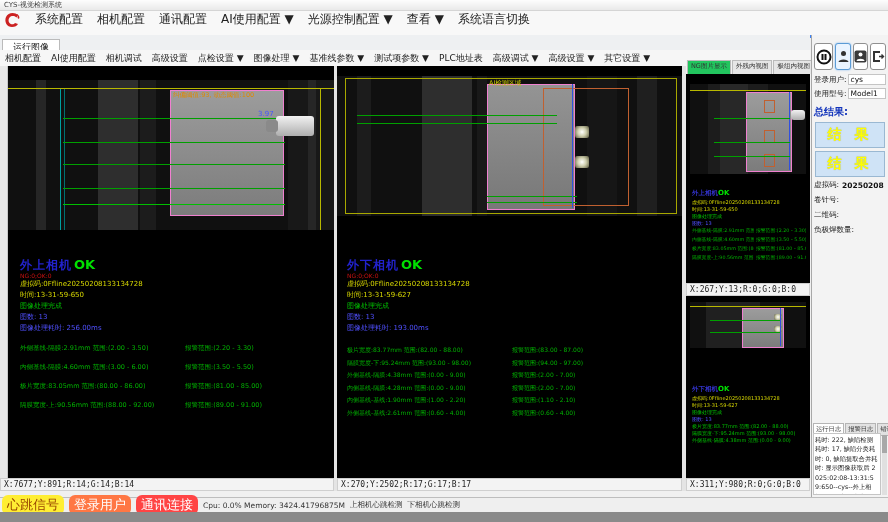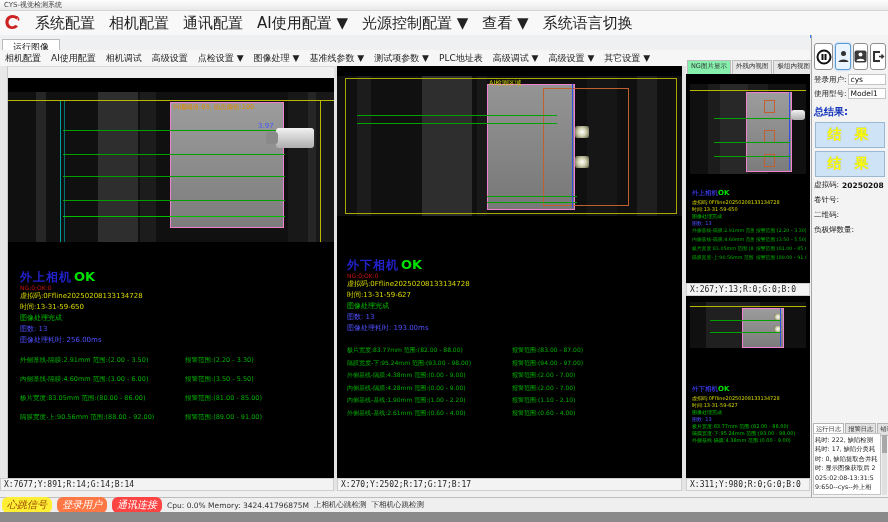--- a/index.html
+++ b/index.html
@@ -3,21 +3,21 @@
 <meta charset="utf-8">
 <style>
   html,body{margin:0;padding:0;background:#6e6e6e;}
   #app{position:relative;width:888px;height:522px;background:#f0f0f0;overflow:hidden;
        font-family:"DejaVu Sans","Liberation Sans",sans-serif;-webkit-font-smoothing:antialiased;}
   .abs{position:absolute;}
   
   .titlebar{left:0;top:0;width:888px;height:11px;background:linear-gradient(#fdfdfd,#e9e9e9);
             border-bottom:1px solid #d5d5d5;font-size:7px;color:#444;line-height:11px;padding-left:4px;box-sizing:border-box;}
   .menubar{left:0;top:11px;width:888px;height:24px;background:#f8f8f8;border-bottom:3px solid #3b82f6;
-           display:flex;align-items:center;font-size:15px;color:#222;}
+           display:flex;align-items:flex-start;font-size:12px;color:#222;}
   .logo{width:22px;height:20px;margin:0 4px 0 2px;}
   .menu-item{padding:0 7px;cursor:default;white-space:nowrap;}
   .tabrow{left:0;top:35px;width:810px;height:15px;background:#eef0f2;border-bottom:1px solid #cfcfcf;}
   .tab{display:inline-block;height:14px;line-height:14px;padding:0 10px;background:#fff;
        border:1px solid #bbb;border-bottom:none;font-size:9px;color:#222;margin-left:2px;}
   .toolbar2{left:0;top:50px;width:810px;height:16px;background:#f6f6f6;border-bottom:1px solid #d8d8d8;
             display:flex;align-items:center;font-size:9px;color:#222;}
   .tool-item{padding:0 5px;white-space:nowrap;}
   .leftstrip{left:0;top:66px;width:8px;height:425px;background:#e8e8e8;border-right:1px solid #c8c8c8;box-sizing:border-box;}
   .vdivider{background:#e4e4e4;}
@@ -50,21 +50,21 @@
   .meas{position:absolute;}
   .m-row{position:relative;white-space:nowrap;}
   .m-row-l{height:19px;}
   .m-row-m{height:12.5px;}
   .m-text,.m-alarm{position:absolute;left:0;top:0;font-size:6.5px;color:#00b000;white-space:nowrap;}
   .m-alarm{left:165px;}
   
   .thumbtabs{left:686px;top:60px;width:124px;height:14px;background:#f2f2f2;border-bottom:1px solid #ccc;
              display:flex;font-size:6.5px;color:#333;}
   .thumbtab{padding:1px 3px;border:1px solid #bbb;border-bottom:none;background:#e6e6e6;margin-left:1px;white-space:nowrap;}
-  .thumbtab.sel{background:#86efac;}
+  .thumbtab.sel{background:#22c55e;}
   .minititle{font-size:6.5px;font-weight:bold;color:#3333cc;}
   .miniok{font-size:7px;font-weight:bold;color:#00e000;}
   .ml{display:block;font-size:5px;line-height:7px;white-space:nowrap;overflow:hidden;width:114px;}
   .ml.yellow{color:#d8d800;}.ml.green{color:#00c000;}.ml.blue{color:#5050ff;}
   .mm-row{position:relative;height:9px;}
   .mm-text,.mm-alarm{position:absolute;top:0;font-size:4.8px;color:#00b000;white-space:nowrap;overflow:hidden;}
   .mm-text{left:0;width:62px;}
   .mm-alarm{left:64px;width:50px;}
   
   .sidebar{left:811px;top:35px;width:77px;height:462px;background:#f3f3f3;border-left:1px solid #a8a8a8;box-sizing:border-box;}
@@ -81,21 +81,21 @@
   .logtabs{position:absolute;left:1px;top:388px;width:74px;display:flex;font-size:6.3px;color:#333;}
   .logtab{padding:1px 2px;border:1px solid #b5b5b5;background:#e2e2e2;margin-right:1px;white-space:nowrap;}
   .logtab.sel{background:#fff;}
   .logtext{position:absolute;left:1px;top:398px;width:68px;height:62px;background:#fff;border:1px solid #c5c5c5;
            font-size:6.3px;line-height:1.5;color:#222;padding:1px;box-sizing:border-box;overflow:hidden;word-break:break-all;}
   .logscroll{position:absolute;left:70px;top:398px;width:5px;height:62px;background:#e0e0e0;}
   .logthumb{position:absolute;left:0;top:2px;width:5px;height:18px;background:#a8a8a8;}
   
   .statusbar{left:0;top:497px;width:888px;height:15px;background:#efefef;border-top:1px solid #bdbdbd;
              display:flex;align-items:center;font-size:7.5px;color:#333;box-sizing:border-box;padding-left:2px;gap:5px;}
-  .badge{padding:1px 5px;font-size:10px;border-radius:6px;white-space:nowrap;font-style:italic;}
+  .badge{padding:1px 5px;font-size:13px;border-radius:6px;white-space:nowrap;}
   .badge.b1{background:#ffee33;color:#994400;}
   .badge.b2{background:#ff7744;color:#ffffff;}
   .badge.b3{background:#ff4444;color:#ffffff;}
   .bottomstrip{left:0;top:512px;width:888px;height:10px;background:#8a8a8a;}
 </style>
 </head>
 <body>
 
 <div id="app">
 
@@ -131,21 +131,21 @@
     <span class="tool-item">基准线参数 ▼</span>
     <span class="tool-item">测试项参数 ▼</span>
     <span class="tool-item">PLC地址表</span>
     <span class="tool-item">高级调试 ▼</span>
     <span class="tool-item">高级设置 ▼</span>
     <span class="tool-item">其它设置 ▼</span>
   </div>
 
   <div class="abs leftstrip"></div>
 
-  <div class="abs blackpanel" style="left:8px;top:66px;width:326px;height:412px;margin-top:12px;">
+  <div class="abs blackpanel" style="left:8px;top:66px;width:326px;height:412px;">
 
     <div class="abs scene" style="left:0;top:14px;width:326px;height:150px;">
       <div class="band" style="left:28px;width:10px;background:#262626;"></div>
       <div class="band" style="left:90px;width:40px;background:#2e2e2e;"></div>
       <div class="band" style="left:132px;width:16px;background:#1c1c1c;"></div>
       <div class="band" style="left:280px;width:46px;background:#181818;"></div>
       <div class="band" style="left:300px;width:8px;background:#262626;"></div>
       <div class="hline" style="left:0;width:326px;top:8px;background:#b8b800;"></div>
       <div class="vline" style="left:52px;top:9px;height:141px;background:#00a0a0;"></div>
       <div class="vline" style="left:56px;top:9px;height:141px;background:#007070;"></div>

